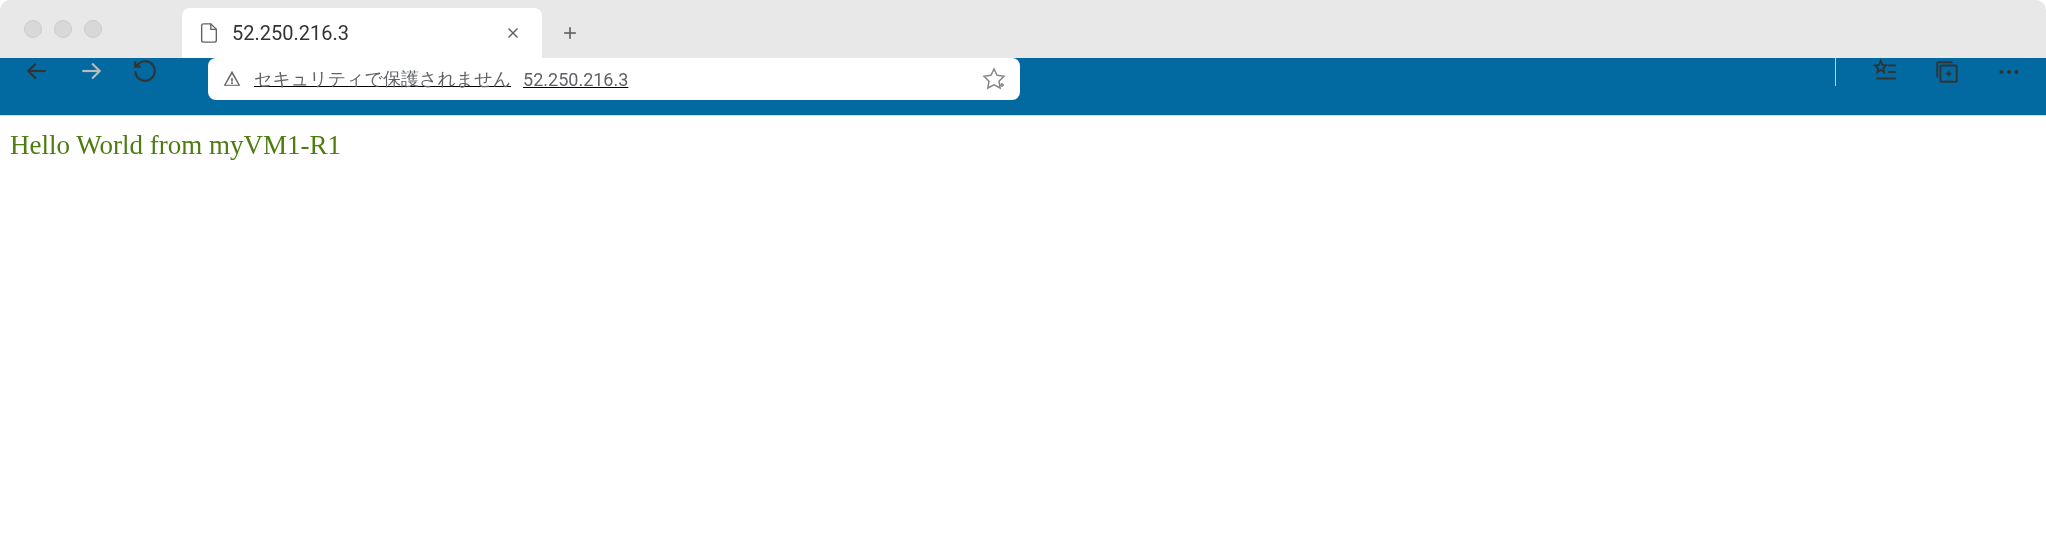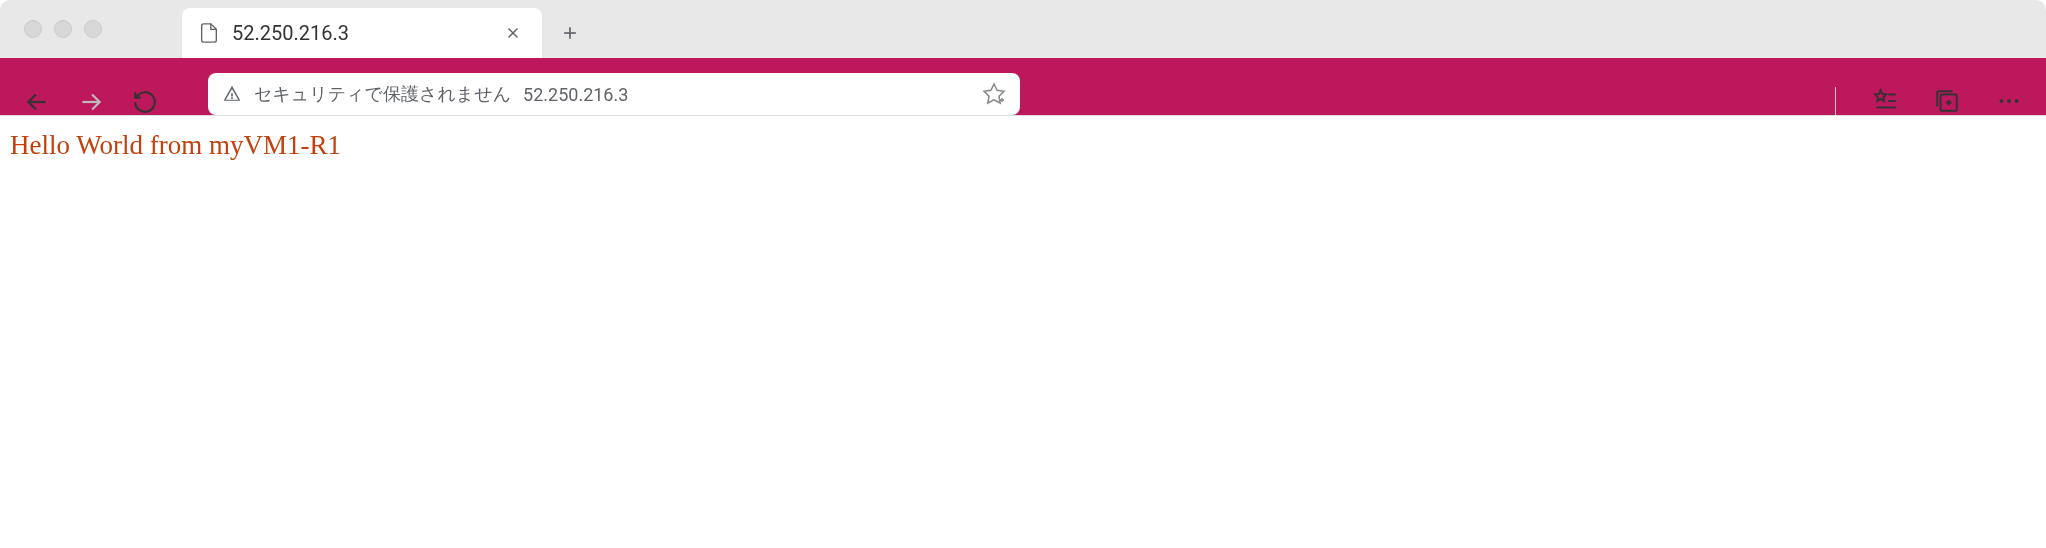--- a/index.html
+++ b/index.html
@@ -73,26 +73,27 @@
       display: flex;
       align-items: center;
       justify-content: center;
       width: 40px;
       height: 40px;
       margin-left: 8px;
       margin-top: 8px;
     }
     .toolbar {
       display: flex;
-      align-items: flex-end;
+      align-items: flex-start;
       height: 58px;
       padding: 0 24px;
-      background: #be185d;
+      background: #0369a1;
       border-bottom: 1px solid #dddddd;
       gap: 16px;
+      text-decoration: underline;
     }
     .nav-buttons {
       display: flex;
       align-items: center;
       gap: 28px;
     }
     .nav-btn {
       color: #333;
       cursor: pointer;
       display: flex;
@@ -151,21 +152,21 @@
     .toolbar-icon {
       color: #333;
       cursor: pointer;
       display: flex;
       align-items: center;
     }
     .content {
       padding: 14px 10px;
       font-family: "Times New Roman", Times, serif;
       font-size: 27px;
-      color: #c2410c;
+      color: #4d7c0f;
     }
   </style>
 </head>
 <body>
 
 <div class="browser-chrome">
   <div class="tab-bar">
     <div class="traffic-lights">
       <div class="traffic-light"></div>
       <div class="traffic-light"></div>

